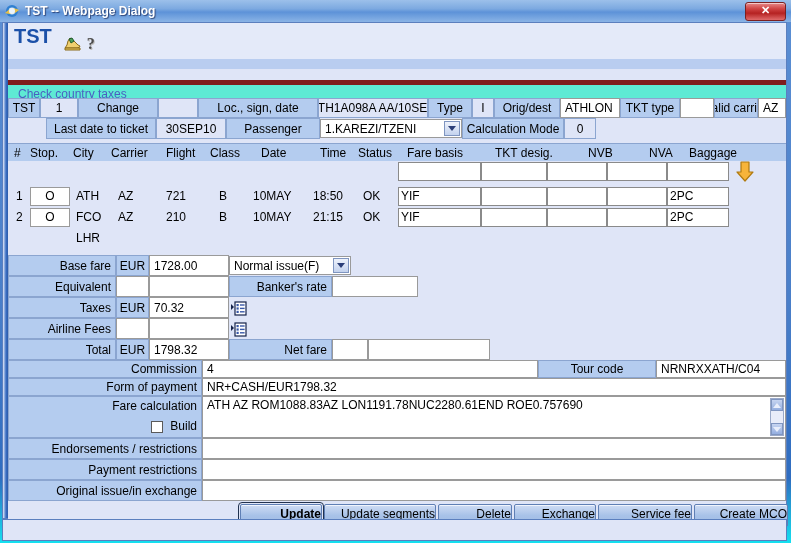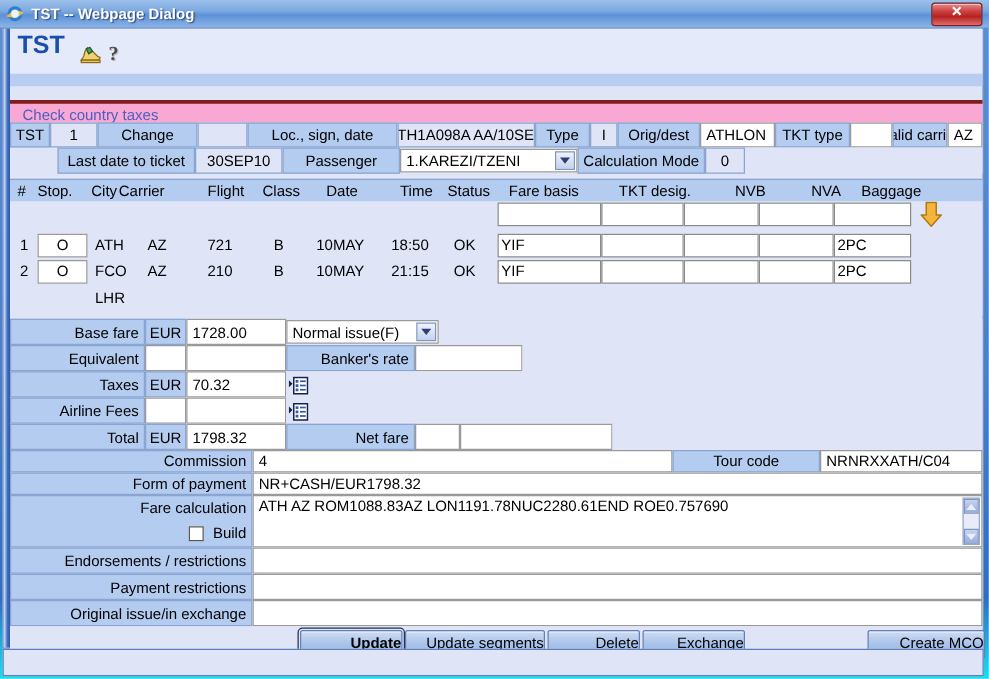--- a/index.html
+++ b/index.html
@@ -64,21 +64,21 @@
     line-height:14px;text-shadow:1px 1px 0 #bdbdbd;
   }
   
   .subband{
     position:absolute;left:5px;top:36px;right:0;height:10px;
     background:#b9cdf0;
   }
   
   .linkrow{
     position:absolute;left:5px;top:57px;right:0;height:18px;
-    background:#f9a8d4;border-top:3px solid #7f1d1d;
+    background:#5eead4;border-top:5px solid #7f1d1d;
   }
   .link{
     color:#4a5fc1;margin-left:10px;line-height:18px;font-size:12px;
     text-decoration:none;cursor:pointer;
   }
   
   .row{position:absolute;left:5px;right:0;display:flex;align-items:stretch;box-sizing:border-box;}
   .cell{
     box-sizing:border-box;
     border:1px solid #8ba5d0;
@@ -240,21 +240,21 @@
       </div>
       <div class="cell lbl" style="width:102px">Calculation Mode</div>
       <div class="cell valpale" style="width:32px;justify-content:center">0</div>
       <div class="cell plain" style="flex:1"></div>
     </div>
 
     <div class="tblhdr">
       <span style="left:6px">#</span>
       <span style="left:22px">Stop.</span>
       <span style="left:65px">City</span>
-      <span style="left:87px">Carrier</span>
+      <span style="left:103px">Carrier</span>
       <span style="left:158px">Flight</span>
       <span style="left:202px">Class</span>
       <span style="left:253px">Date</span>
       <span style="left:312px">Time</span>
       <span style="left:350px">Status</span>
       <span style="left:399px">Fare basis</span>
       <span style="left:487px">TKT desig.</span>
       <span style="left:580px">NVB</span>
       <span style="left:641px">NVA</span>
       <span style="left:681px">Baggage</span>
@@ -431,18 +431,19 @@
     <div class="row" style="top:457px;height:21px">
       <div class="cell lblr" style="width:194px">Original issue/in exchange</div>
       <div class="cell val" style="flex:1"></div>
     </div>
 
     <div class="btnbar">
       <div class="btn default" style="left:232px;width:80px">Update</div>
       <div class="btn" style="left:316px;width:110px">Update segments</div>
       <div class="btn" style="left:430px;width:72px">Delete</div>
       <div class="btn" style="left:506px;width:80px">Exchange</div>
+      <div class="btn" style="left:590px;width:92px">Service fee</div>
       <div class="btn" style="left:686px;width:92px">Create MCO</div>
     </div>
   </div>
 
   <div class="footer"></div>
 </div>
 
 </body></html>

